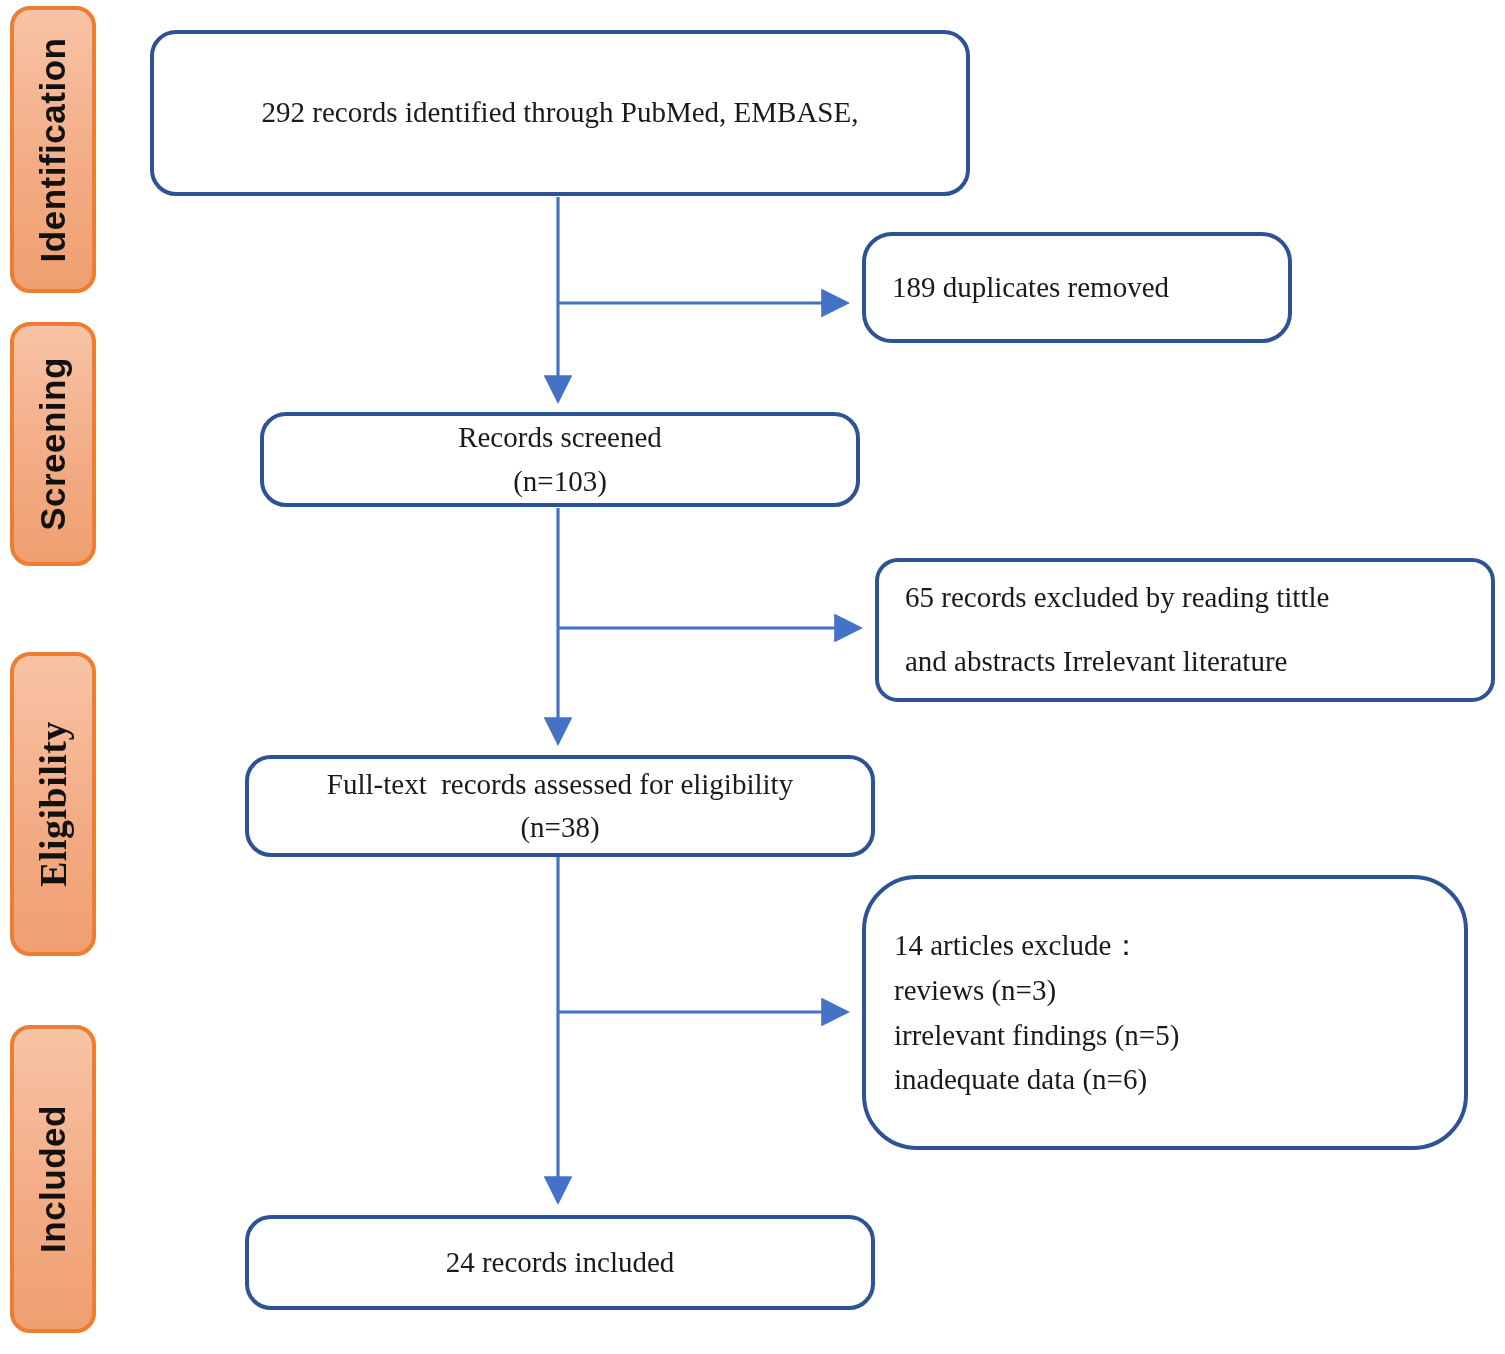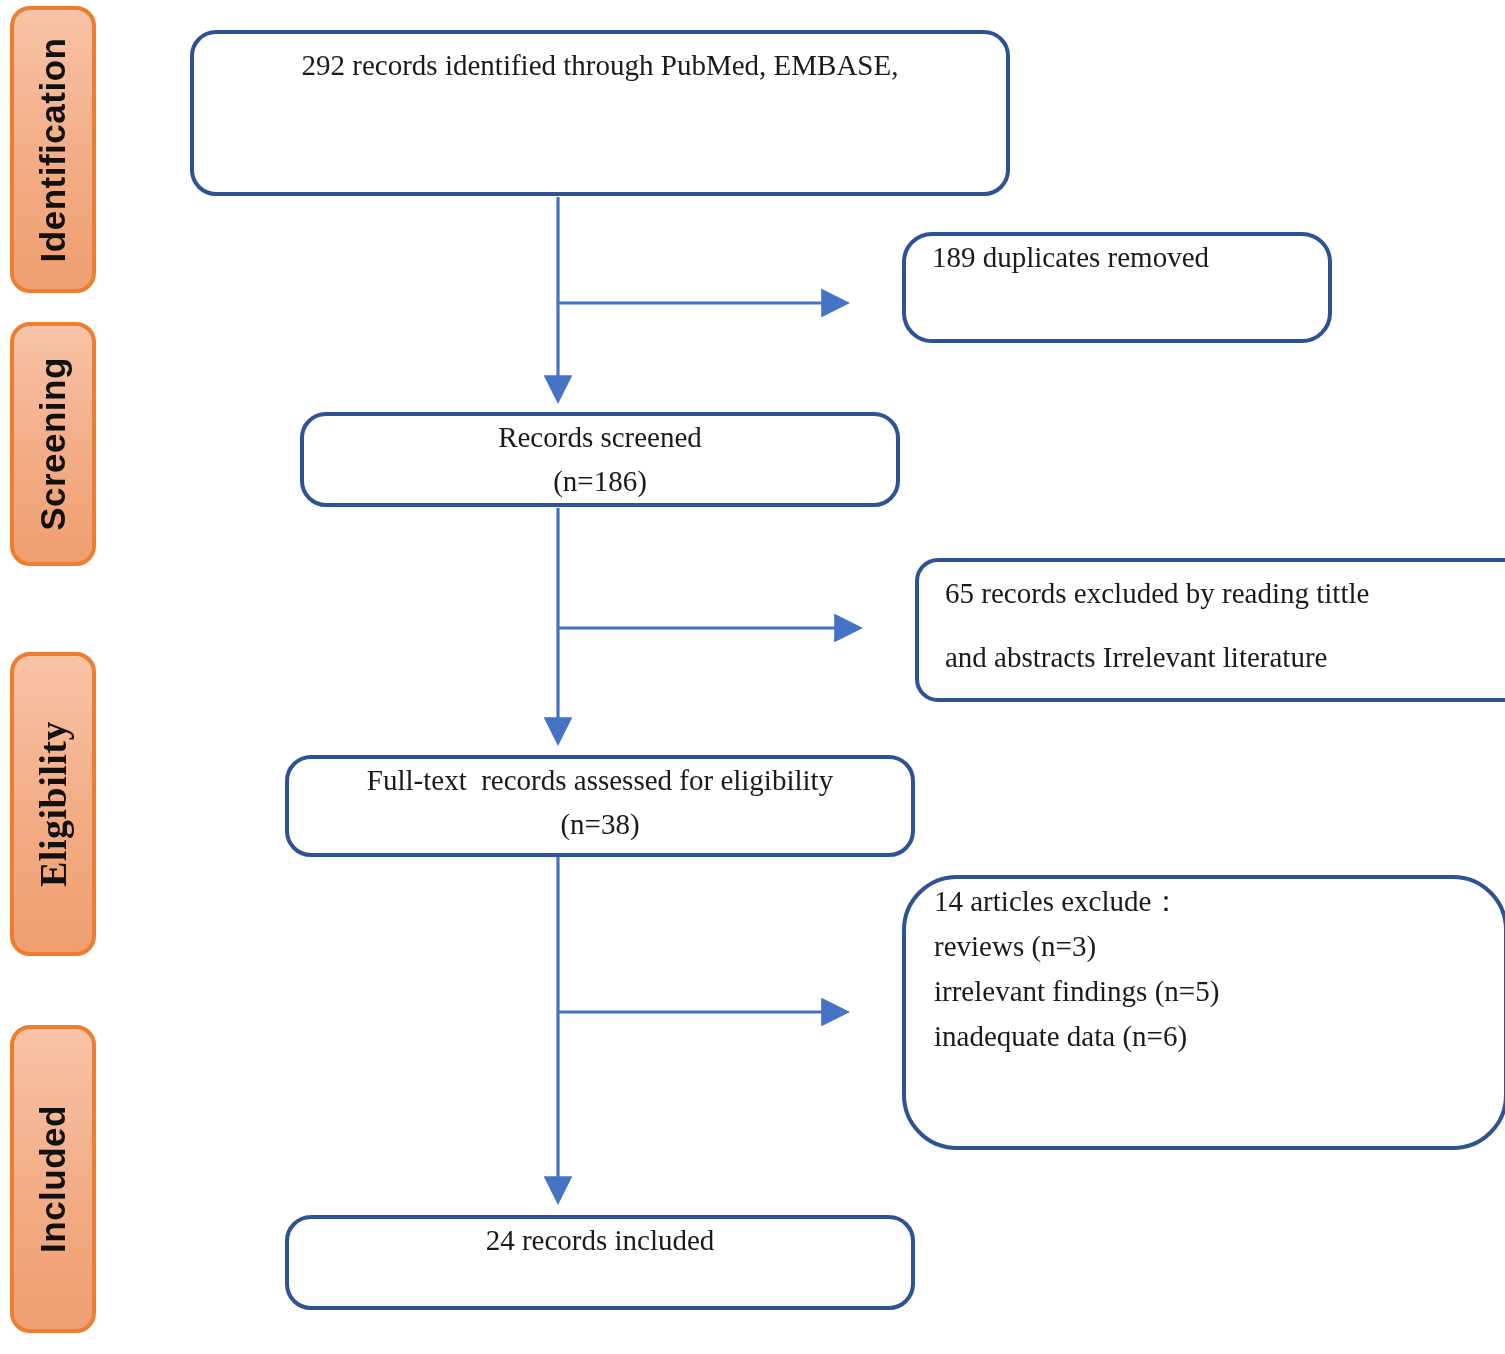--- a/index.html
+++ b/index.html
@@ -38,23 +38,23 @@
 
   
   .fbox{
     position:absolute;
     box-sizing:border-box;
     background:#ffffff;
     border:4px solid #2E5394;
     border-radius:26px;
     display:flex;
     flex-direction:column;
+    justify-content:center;
     font-size:29px;
     line-height:1.5;
-    margin-left:40px;
   }
   .fbox.center{align-items:center;text-align:center;}
   .fbox.left{align-items:flex-start;text-align:left;border-radius:23px;}
   .fbox .line{white-space:pre-wrap;}
   .fbox.wide-leading{line-height:2.2;}
   .fbox.big-radius{border-radius:55px;}
 
   
   #connectors{position:absolute;left:0;top:0;width:1505px;height:1354px;pointer-events:none;}
 </style>
@@ -95,21 +95,21 @@
   <div class="fbox center wide-leading" style="left:150px;top:30px;width:820px;height:166px;padding:0 20px;">
     <div class="line">292 records identified through PubMed, EMBASE,</div>
   </div>
 
   <div class="fbox left" style="left:862px;top:232px;width:430px;height:111px;padding:0 0 0 26px;border-radius:30px;">
     <div class="line">189 duplicates removed</div>
   </div>
 
   <div class="fbox center" style="left:260px;top:412px;width:600px;height:95px;">
     <div class="line">Records screened</div>
-    <div class="line">(n=186)</div>
+    <div class="line">(n=103)</div>
   </div>
 
   <div class="fbox left wide-leading" style="left:875px;top:558px;width:620px;height:144px;padding:0 0 0 26px;">
     <div class="line">65 records excluded by reading tittle</div>
     <div class="line">and abstracts Irrelevant literature</div>
   </div>
 
   <div class="fbox center" style="left:245px;top:755px;width:630px;height:102px;">
     <div class="line">Full-text  records assessed for eligibility</div>
     <div class="line">(n=38)</div>

